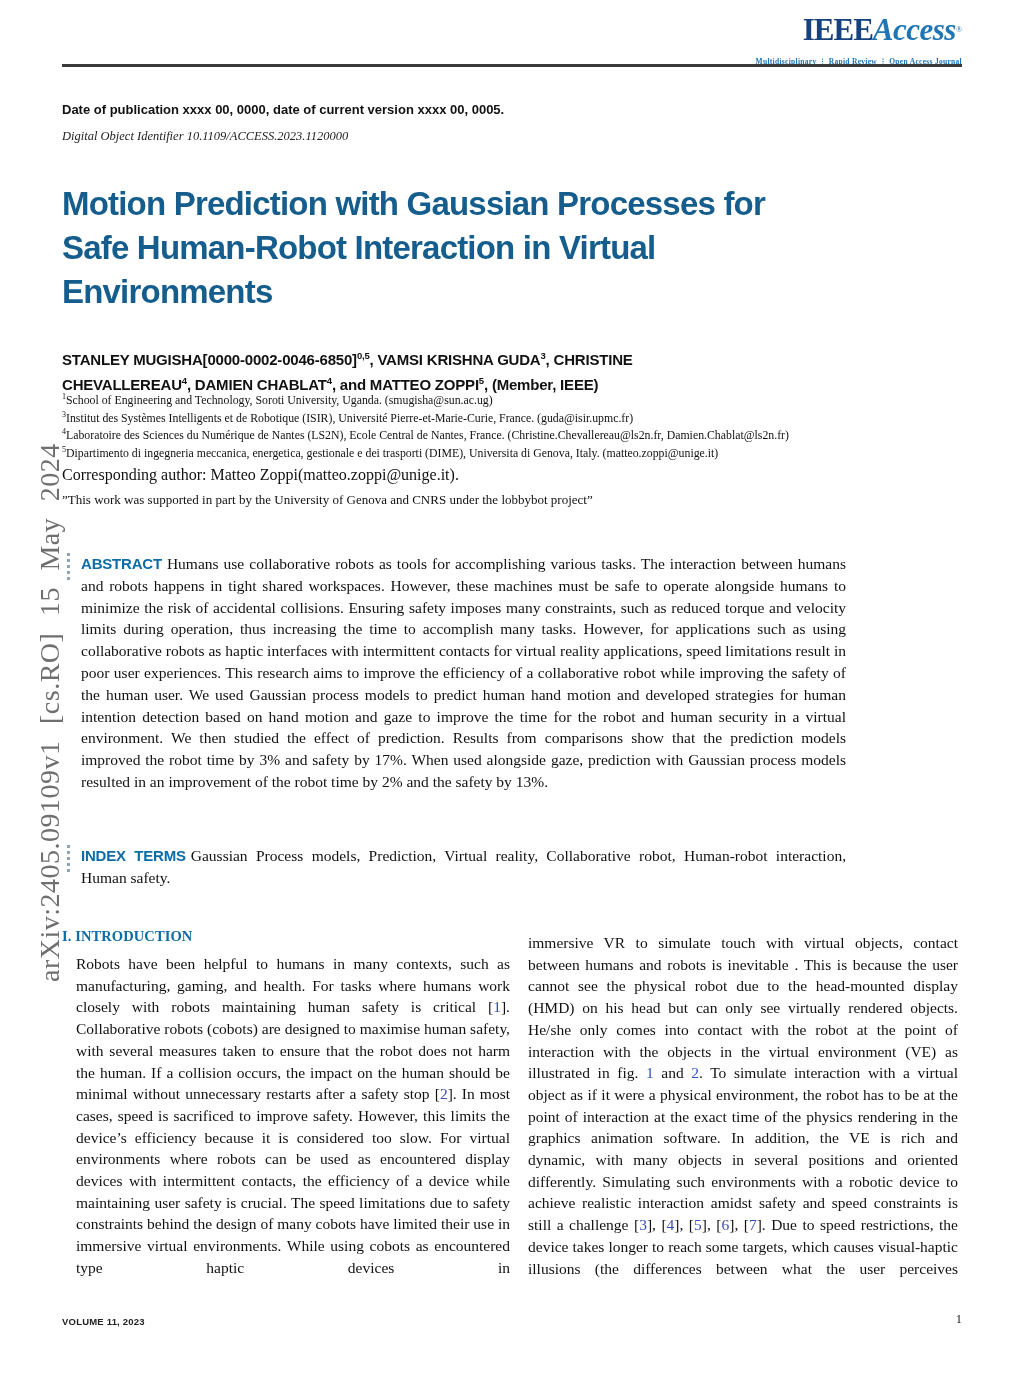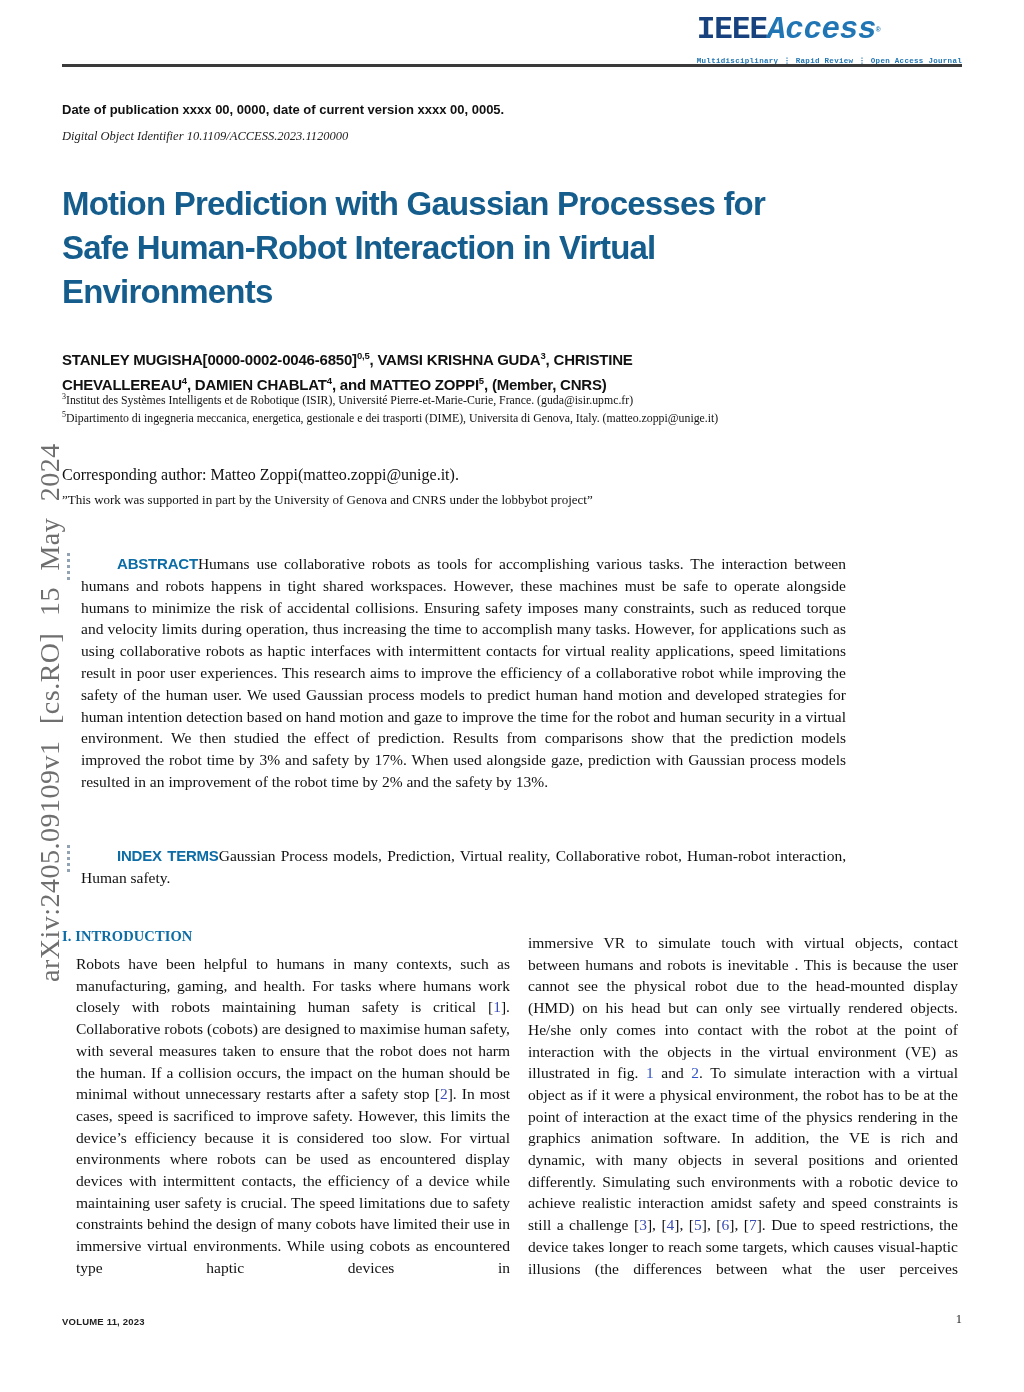--- a/index.html
+++ b/index.html
@@ -6,22 +6,22 @@
   .page{position:relative;width:1024px;height:1392px;background:#ffffff;
         font-family:"Liberation Serif",serif;color:#111;overflow:hidden;}
 
   
   .arxiv{position:absolute;left:34px;top:982px;width:650px;white-space:nowrap;
          transform-origin:0 0;transform:rotate(-90deg);
          font-family:"Liberation Serif",serif;font-size:28px;color:#6f6f6f;
          word-spacing:9px;letter-spacing:0.5px;}
 
   
-  .logo{position:absolute;top:14px;right:62px;text-align:left;
-        font-family:Liberation Mono, monospace;}
+  .logo{position:absolute;top:14px;right:62px;text-align:right;
+        font-family:Liberation Serif, serif;}
   .logo-row{line-height:32px;white-space:nowrap;}
   .ieee{font-weight:700;font-size:31px;color:#17427e;letter-spacing:-1px;}
   .access{font-style:italic;font-weight:600;font-size:31px;color:#2076b4;letter-spacing:-0.5px;}
   .reg{font-size:8px;color:#2076b4;vertical-align:top;}
   .tagline{font-size:7.5px;color:#2076b4;font-weight:700;letter-spacing:0.3px;margin-top:6px;}
   .rule{position:absolute;left:62px;top:64px;width:900px;height:3px;background:#3a3a3a;}
   .dateline{position:absolute;left:62px;top:102px;font-family:"Liberation Sans",sans-serif;
             font-weight:700;font-size:13px;color:#111;}
   .doi{position:absolute;left:62px;top:129px;font-style:italic;font-size:12.5px;color:#222;}
 
@@ -41,21 +41,21 @@
 
   
   .marker{position:absolute;left:67px;width:0;height:27px;border-left:3px dotted #8fa3b5;}
   .marker-abs{top:553px;}
   .marker-idx{top:845px;}
   .abstract{position:absolute;left:81px;top:553px;width:765px;font-size:15.5px;
             line-height:21.8px;text-align:justify;color:#111;}
   .indexterms{position:absolute;left:81px;top:845px;width:765px;font-size:15.5px;
               line-height:21.8px;text-align:justify;color:#111;}
   .blabel{font-family:"Liberation Sans",sans-serif;font-weight:700;color:#0c6ca5;
-          font-size:15px;letter-spacing:-0.2px;margin-left:36px;}
+          font-size:15px;letter-spacing:-0.2px;padding-right:5px;}
 
   
   .sec{position:absolute;left:62px;top:928px;margin:0;
        font-family:Liberation Serif, serif;font-weight:700;font-size:14.5px;
        color:#0c6ca5;letter-spacing:0.1px;}
   .col{position:absolute;font-size:15.5px;line-height:21.7px;text-align:justify;
        text-align-last:justify;color:#111;}
   .colL{left:76px;top:953px;width:434px;}
   .colR{left:528px;top:932px;width:430px;}
   .cite{color:#3a4db5;cursor:pointer;}
@@ -80,25 +80,27 @@
     <div class="tagline">Multidisciplinary ⋮ Rapid Review ⋮ Open Access Journal</div>
   </div>
 
   <div class="rule"></div>
   <div class="dateline">Date of publication xxxx 00, 0000, date of current version xxxx 00, 0005.</div>
   <div class="doi">Digital Object Identifier 10.1109/ACCESS.2023.1120000</div>
 
   <h1 class="title">Motion Prediction with Gaussian Processes for Safe Human-Robot Interaction in Virtual Environments</h1>
 
   <div class="authors">
-    <span>STANLEY MUGISHA[0000-0002-0046-6850]</span><sup>0,5</sup><span>, </span><span>VAMSI KRISHNA GUDA</span><sup>3</sup><span>, </span><span>CHRISTINE CHEVALLEREAU</span><sup>4</sup><span>, </span><span>DAMIEN CHABLAT</span><sup>4</sup><span>, and </span><span>MATTEO ZOPPI</span><sup>5</sup><span>, (Member, CNRS)</span>
+    <span>STANLEY MUGISHA[0000-0002-0046-6850]</span><sup>0,5</sup><span>, </span><span>VAMSI KRISHNA GUDA</span><sup>3</sup><span>, </span><span>CHRISTINE CHEVALLEREAU</span><sup>4</sup><span>, </span><span>DAMIEN CHABLAT</span><sup>4</sup><span>, and </span><span>MATTEO ZOPPI</span><sup>5</sup><span>, (Member, IEEE)</span>
   </div>
 
   <div class="affils">
+    <div class="affil"><sup>1</sup><span>School of Engineering and Technology, Soroti University, Uganda. (smugisha@sun.ac.ug)</span></div>
     <div class="affil"><sup>3</sup><span>Institut des Systèmes Intelligents et de Robotique (ISIR), Université Pierre-et-Marie-Curie, France. (guda@isir.upmc.fr)</span></div>
+    <div class="affil"><sup>4</sup><span>Laboratoire des Sciences du Numérique de Nantes (LS2N), Ecole Central de Nantes, France. (Christine.Chevallereau@ls2n.fr, Damien.Chablat@ls2n.fr)</span></div>
     <div class="affil"><sup>5</sup><span>Dipartimento di ingegneria meccanica, energetica, gestionale e dei trasporti (DIME), Universita di Genova, Italy. (matteo.zoppi@unige.it)</span></div>
   </div>
 
   <div class="corr">Corresponding author: Matteo Zoppi(matteo.zoppi@unige.it).</div>
   <div class="fund">”This work was supported in part by the University of Genova and CNRS under the lobbybot project”</div>
 
   <div class="marker marker-abs"></div>
   <div class="abstract">
     <span class="blabel">ABSTRACT</span><span>Humans use collaborative robots as tools for accomplishing various tasks. The interaction between humans and robots happens in tight shared workspaces. However, these machines must be safe to operate alongside humans to minimize the risk of accidental collisions. Ensuring safety imposes many constraints, such as reduced torque and velocity limits during operation, thus increasing the time to accomplish many tasks. However, for applications such as using collaborative robots as haptic interfaces with intermittent contacts for virtual reality applications, speed limitations result in poor user experiences. This research aims to improve the efficiency of a collaborative robot while improving the safety of the human user. We used Gaussian process models to predict human hand motion and developed strategies for human intention detection based on hand motion and gaze to improve the time for the robot and human security in a virtual environment. We then studied the effect of prediction. Results from comparisons show that the prediction models improved the robot time by 3% and safety by 17%. When used alongside gaze, prediction with Gaussian process models resulted in an improvement of the robot time by 2% and the safety by 13%.</span>
   </div>

